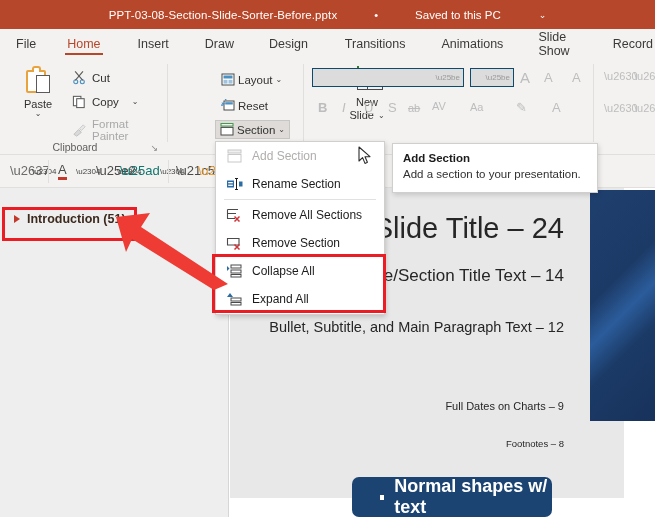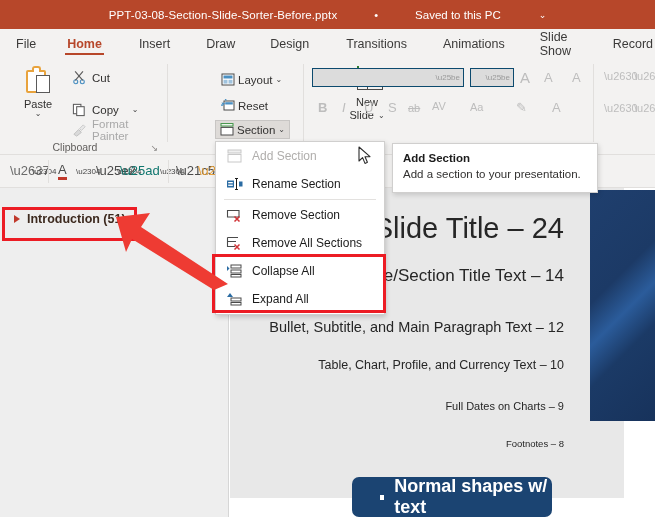--- a/index.html
+++ b/index.html
@@ -24,21 +24,21 @@
 
   
   .tabstrip {
     position: absolute; left: 0; top: 29px; width: 655px; height: 29px;
     background: #f3f2f1; display: flex; align-items: center;
   }
   .tab {
     font-size: 12.5px; color: #3b3a39; padding: 12px 2px; margin: 0 0 0 0;
     position: relative; height: 29px; display: flex; align-items: center;
   }
-  .tab.active { color: #b7472a; font-weight: bold; }
+  .tab.active { color: #b7472a; font-weight: normal; }
   .tab.active::after {
     content: ""; position: absolute; left: 0; right: 0; bottom: 3px;
     height: 2px; background: #b7472a;
   }
 
   
   .ribbon {
     position: absolute; left: 0; top: 58px; width: 655px; height: 97px;
     background: #f3f2f1; border-bottom: 1px solid #e1dfdd;
   }
@@ -223,21 +223,21 @@
           <svg width="15" height="15" viewBox="0 0 16 16">
             <circle cx="4" cy="12.5" r="2.1" fill="none" stroke="#4a90c2" stroke-width="1.2"></circle>
             <circle cx="11" cy="12.5" r="2.1" fill="none" stroke="#4a90c2" stroke-width="1.2"></circle>
             <path d="M3.3 1.5 L11.5 11" stroke="#5a5a5a" stroke-width="1.2" fill="none"></path>
             <path d="M11.7 1.5 L3.5 11" stroke="#5a5a5a" stroke-width="1.2" fill="none"></path>
           </svg>
         </span>
         <span>Cut</span>
       </div>
 
-      <div class="cbitem" style="left:72px; top:36px;margin-top:8px;">
+      <div class="cbitem" style="left:72px; top:36px;">
         <span class="cbicon">
           <svg width="15" height="15" viewBox="0 0 16 16">
             <rect x="1.5" y="2.5" width="8" height="10" fill="#fff" stroke="#5a5a5a" stroke-width="1.1"></rect>
             <rect x="5" y="5" width="8" height="9.5" fill="#fff" stroke="#5a5a5a" stroke-width="1.1"></rect>
           </svg>
         </span>
         <span>Copy</span>
         <span class="mini-caret" style="margin-left:8px">⌄</span>
       </div>
 
@@ -368,21 +368,20 @@
   <div class="hl-box" style="left:2px; top:207px; width:135px; height:34px;"></div>
 
   <div class="canvas">
     <div class="slide">
 
       <div class="bluepanel"></div>
 
       <div class="sl-line" style="right:60px; top:24px;  font-size:29px;">Slide Title – 24</div>
       <div class="sl-line" style="right:60px; top:78px;  font-size:17px;">Subtitle/Section Title Text – 14</div>
       <div class="sl-line" style="right:60px; top:131px; font-size:14.5px;">Bullet, Subtitle, and Main Paragraph Text – 12</div>
-      <div class="sl-line" style="right:60px; top:170px; font-size:12.5px;">Table, Chart, Profile, and Currency Text – 10</div>
       <div class="sl-line" style="right:60px; top:212px; font-size:11px;">Full Dates on Charts – 9</div>
       <div class="sl-line" style="right:60px; top:250px; font-size:9.5px;">Footnotes – 8</div>
 
       <div class="bluebox">
         <span class="bullet"></span>
         <span class="btext">Normal shapes w/ text</span>
       </div>
     </div>
   </div>
 
@@ -409,35 +408,35 @@
         </svg>
       </span>
       <span>Rename Section</span>
     </div>
 
     <div class="msep"></div>
 
     <div class="mi">
       <span class="mi-ic">
         <svg width="17" height="14" viewBox="0 0 17 14">
+          <path d="M1.5 1.5 H12 M1.5 1.5 V11 M1.5 5.5 H10 M1.5 10.5 H9" stroke="#4a4a4a" stroke-width="1.1" fill="none"></path>
+          <path d="M8.5 8.5 L13.5 13.5 M13.5 8.5 L8.5 13.5" stroke="#d13438" stroke-width="1.5"></path>
+        </svg>
+      </span>
+      <span>Remove All Sections</span>
+    </div>
+
+    <div class="mi">
+      <span class="mi-ic">
+        <svg width="17" height="14" viewBox="0 0 17 14">
           <path d="M1.5 2.5 H13 V9 H1.5 Z" fill="#fff" stroke="#4a4a4a" stroke-width="1.1"></path>
           <path d="M8.5 8.5 L13.5 13.5 M13.5 8.5 L8.5 13.5" stroke="#d13438" stroke-width="1.5"></path>
         </svg>
       </span>
       <span>Remove Section</span>
-    </div>
-
-    <div class="mi">
-      <span class="mi-ic">
-        <svg width="17" height="14" viewBox="0 0 17 14">
-          <path d="M1.5 1.5 H12 M1.5 1.5 V11 M1.5 5.5 H10 M1.5 10.5 H9" stroke="#4a4a4a" stroke-width="1.1" fill="none"></path>
-          <path d="M8.5 8.5 L13.5 13.5 M13.5 8.5 L8.5 13.5" stroke="#d13438" stroke-width="1.5"></path>
-        </svg>
-      </span>
-      <span>Remove All Sections</span>
     </div>
 
     <div class="mi">
       <span class="mi-ic">
         <svg width="17" height="14" viewBox="0 0 17 14">
           <rect x="5" y="1" width="10" height="3" fill="#fff" stroke="#4a4a4a" stroke-width="1"></rect>
           <rect x="5" y="6" width="10" height="3" fill="#fff" stroke="#4a4a4a" stroke-width="1"></rect>
           <rect x="5" y="10.5" width="10" height="2.5" fill="#fff" stroke="#4a4a4a" stroke-width="1"></rect>
           <path d="M1 2 L3.5 4.5 L1 7 Z" fill="#2b6ca3"></path>
         </svg>

